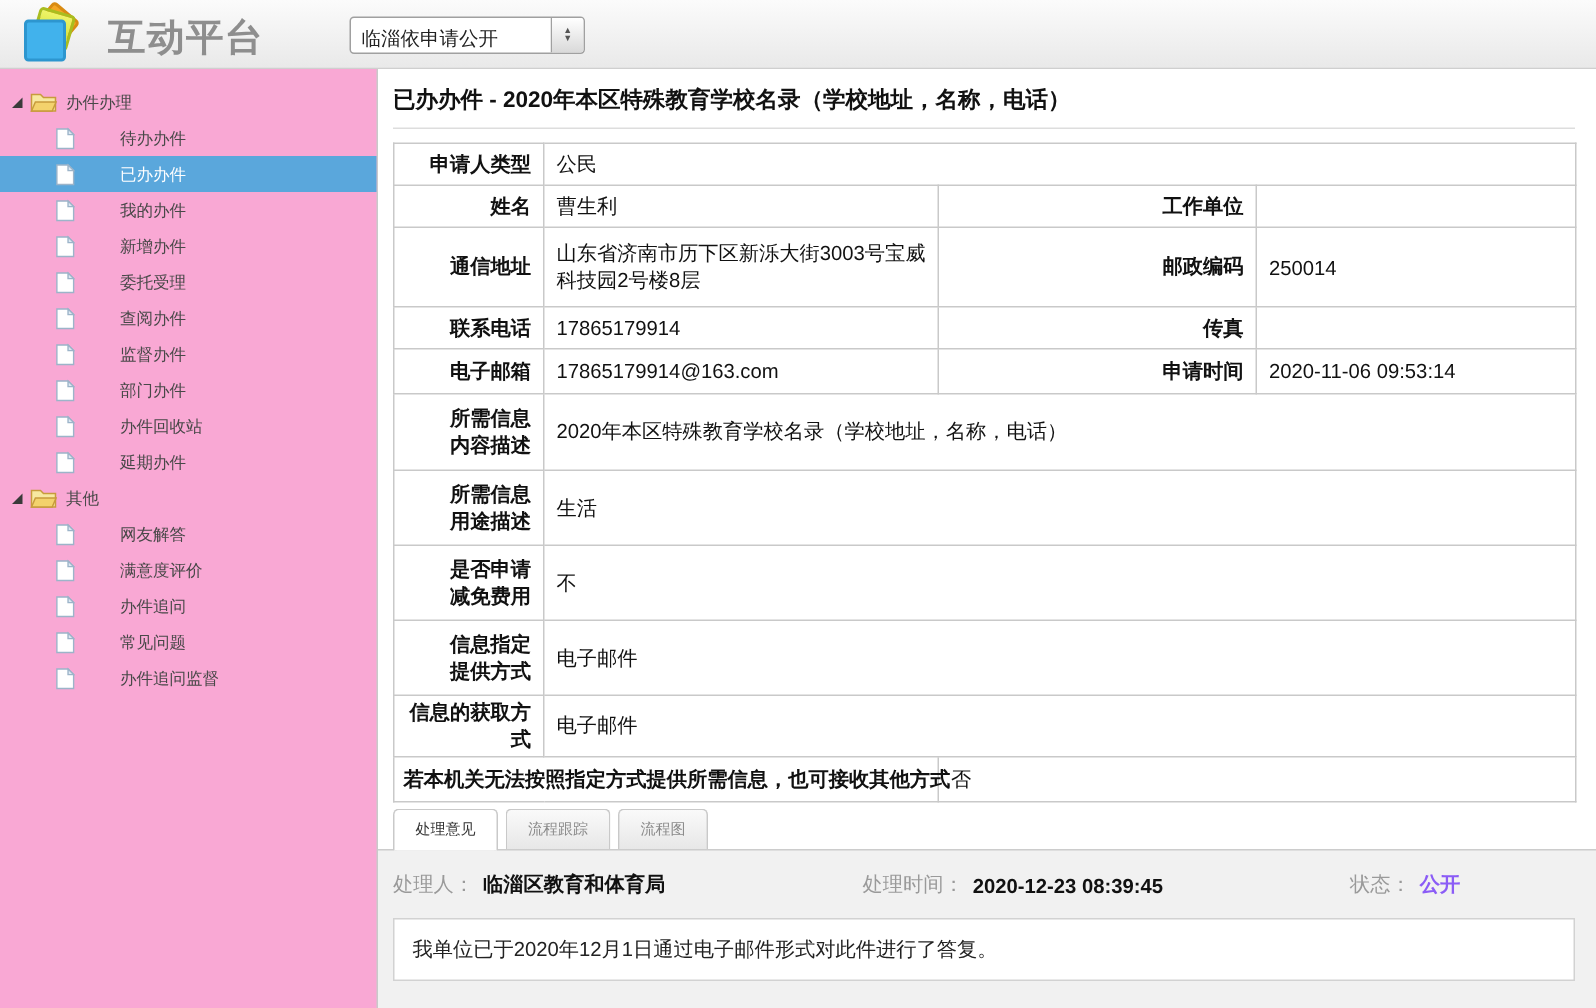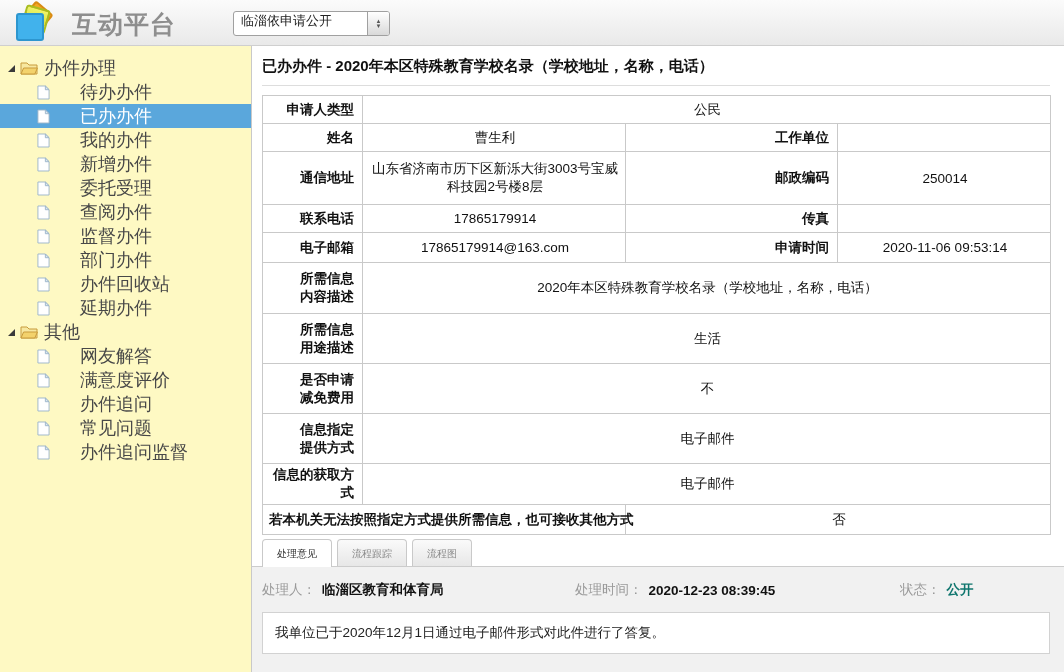--- a/index.html
+++ b/index.html
@@ -15,71 +15,71 @@
   .logo .sq.orange { width:23px; height:23px; left:12px; top:2px; transform:rotate(40deg);
     background:#f5a623; border:2px solid #d98b12; }
   .logo .sq.green { width:25px; height:25px; left:9px; top:4px; transform:rotate(16deg);
     background:linear-gradient(#eef468,#c9d92f); border:2px solid #a9bd1f; }
   .logo .sq.blue { width:28px; height:28px; left:2px; top:10px;
     background:#41b2ec; border:2px solid #2d96cf; }
   .app-title { position:absolute; left:72px; top:8px; font-size:25px; font-weight:bold;
     color:#8e8e8e; letter-spacing:1px; }
   .site-select { position:absolute; left:233px; top:11px; width:157px; height:25px;
     background:#fff; border:1px solid #a0a0a0; border-radius:3px; display:flex;
-    align-items:flex-start; font-size:13px; cursor:default; }
+    align-items:flex-end; font-size:13px; cursor:default; }
   .site-select .val { flex:1; padding-left:7px; color:#222; }
   .site-select .stepper { width:22px; height:100%; border-left:1px solid #a0a0a0;
     background:linear-gradient(#ffffff,#d9d9d9); border-radius:0 2px 2px 0;
     display:flex; flex-direction:column; align-items:center; justify-content:center;
     font-size:6px; color:#555; line-height:5px; }
 
   
   .content { flex:1; display:flex; min-height:0; }
-  .sidebar { width:252px; flex:none; background:#fef9c3; border-right:1px solid #c9c9c9;
-    padding-top:10px; font-size:18px; color:#484848; }
+  .sidebar { width:252px; flex:none; background:#f9a8d4; border-right:1px solid #c9c9c9;
+    padding-top:10px; font-size:11px; color:#484848; }
   .tree-row { height:24px; display:flex; align-items:center; cursor:pointer; }
   .tree-row.group { padding-left:8px; }
   .tree-row.child { padding-left:37px;gap:24px; }
   .tree-row.selected { background:#5aa7dc; color:#fff; }
   .caret { width:0; height:0; border-left:7px solid transparent;
     border-bottom:7px solid #3a3a3a; margin-right:5px; flex:none; }
   .ticon { flex:none; margin-right:6px; display:flex; }
   .tree-label { white-space:nowrap; }
 
   .main { flex:1; display:flex; flex-direction:column; background:#fff; min-width:0; }
   .main-top { padding:8px 14px 0 10px; }
   .page-title { font-size:15px; font-weight:bold; color:#111; margin:3px 0 9px; }
   .title-rule { border:none; border-top:1px solid #ddd; margin:0 0 9px; }
 
   
   table.detail { width:788px; border-collapse:collapse; table-layout:fixed;
     font-size:13.5px; color:#111; }
   table.detail td { border:1px solid #c9c9c9; vertical-align:middle; }
   td.lbl { text-align:right; font-weight:bold; padding:2px 8px 2px 2px; white-space:pre-line; }
-  td.val { text-align:center; padding:2px 6px 2px 8px; word-break:break-all; }
+  td.val { text-align:left; padding:2px 6px 2px 8px; word-break:break-all; }
   td.lbl-span { text-align:left; font-weight:bold; padding:2px 4px 2px 6px; white-space:nowrap; }
   tr.h28 { height:28px; } tr.h29 { height:29px; } tr.h30 { height:30px; }
   tr.h50 { height:50px; } tr.h51 { height:51px; } tr.h53 { height:53px; } tr.h27 { height:27px; }
 
   
   .tabs { display:flex; margin-top:4px; position:relative; z-index:2; }
   .tab { height:27px; line-height:27px; padding:0 14px; margin-right:5px; font-size:10px;
     color:#8a8a8a; background:linear-gradient(#fafafa,#e7e7e7); border:1px solid #c9c9c9;
     border-bottom:none; border-radius:4px 4px 0 0; cursor:pointer;text-align:center; }
   .tab.active { background:#fff; color:#333; height:28px; margin-bottom:-1px; }
 
   
   .panel { flex:1; background:#f1f1f1; border-top:1px solid #ccc;
     padding:14px 14px 0 10px; position:relative; z-index:1; }
   .proc-row { display:flex; align-items:center; font-size:13.5px; margin-bottom:13px; }
   .proc-item { display:flex; align-items:center; }
   .pi1 { width:313px; } .pi2 { width:325px; } .pi3 { flex:1; }
   .proc-label { color:#9a9a9a; margin-right:6px; }
   .proc-value { font-weight:bold; color:#111; }
-  .proc-value.status { color:#0f766e; }
+  .proc-value.status { color:#8b5cf6; }
   .reply-box { background:#fff; border:1px solid #d2d2d2; padding:11px 12px;
     font-size:13.5px; color:#222; width:788px; }
 </style>
 </head>
 <body>
 
 <div class="app">
 
   <div class="hdr">
     <div class="logo">

